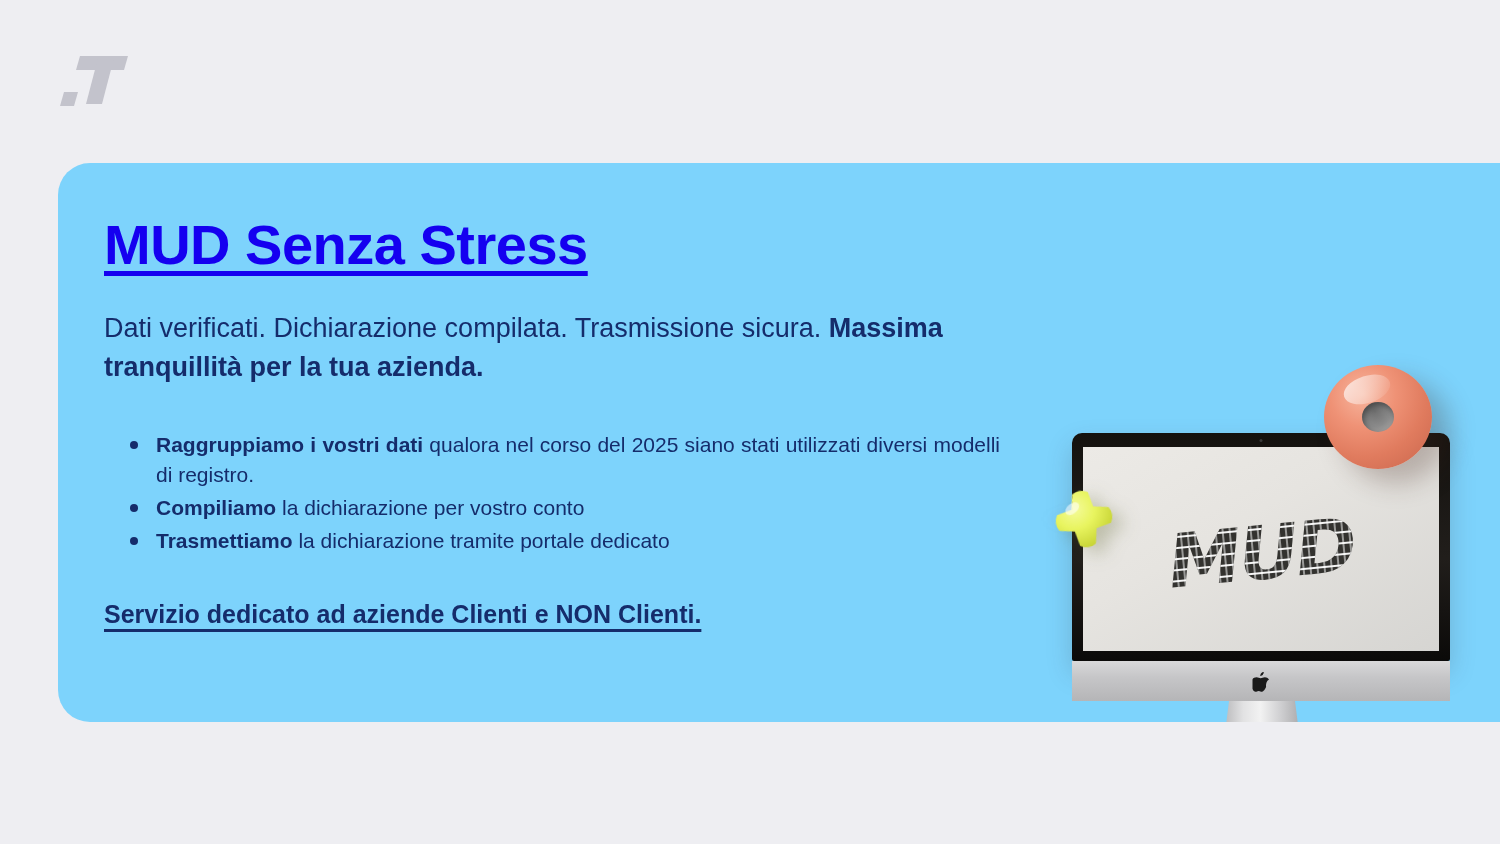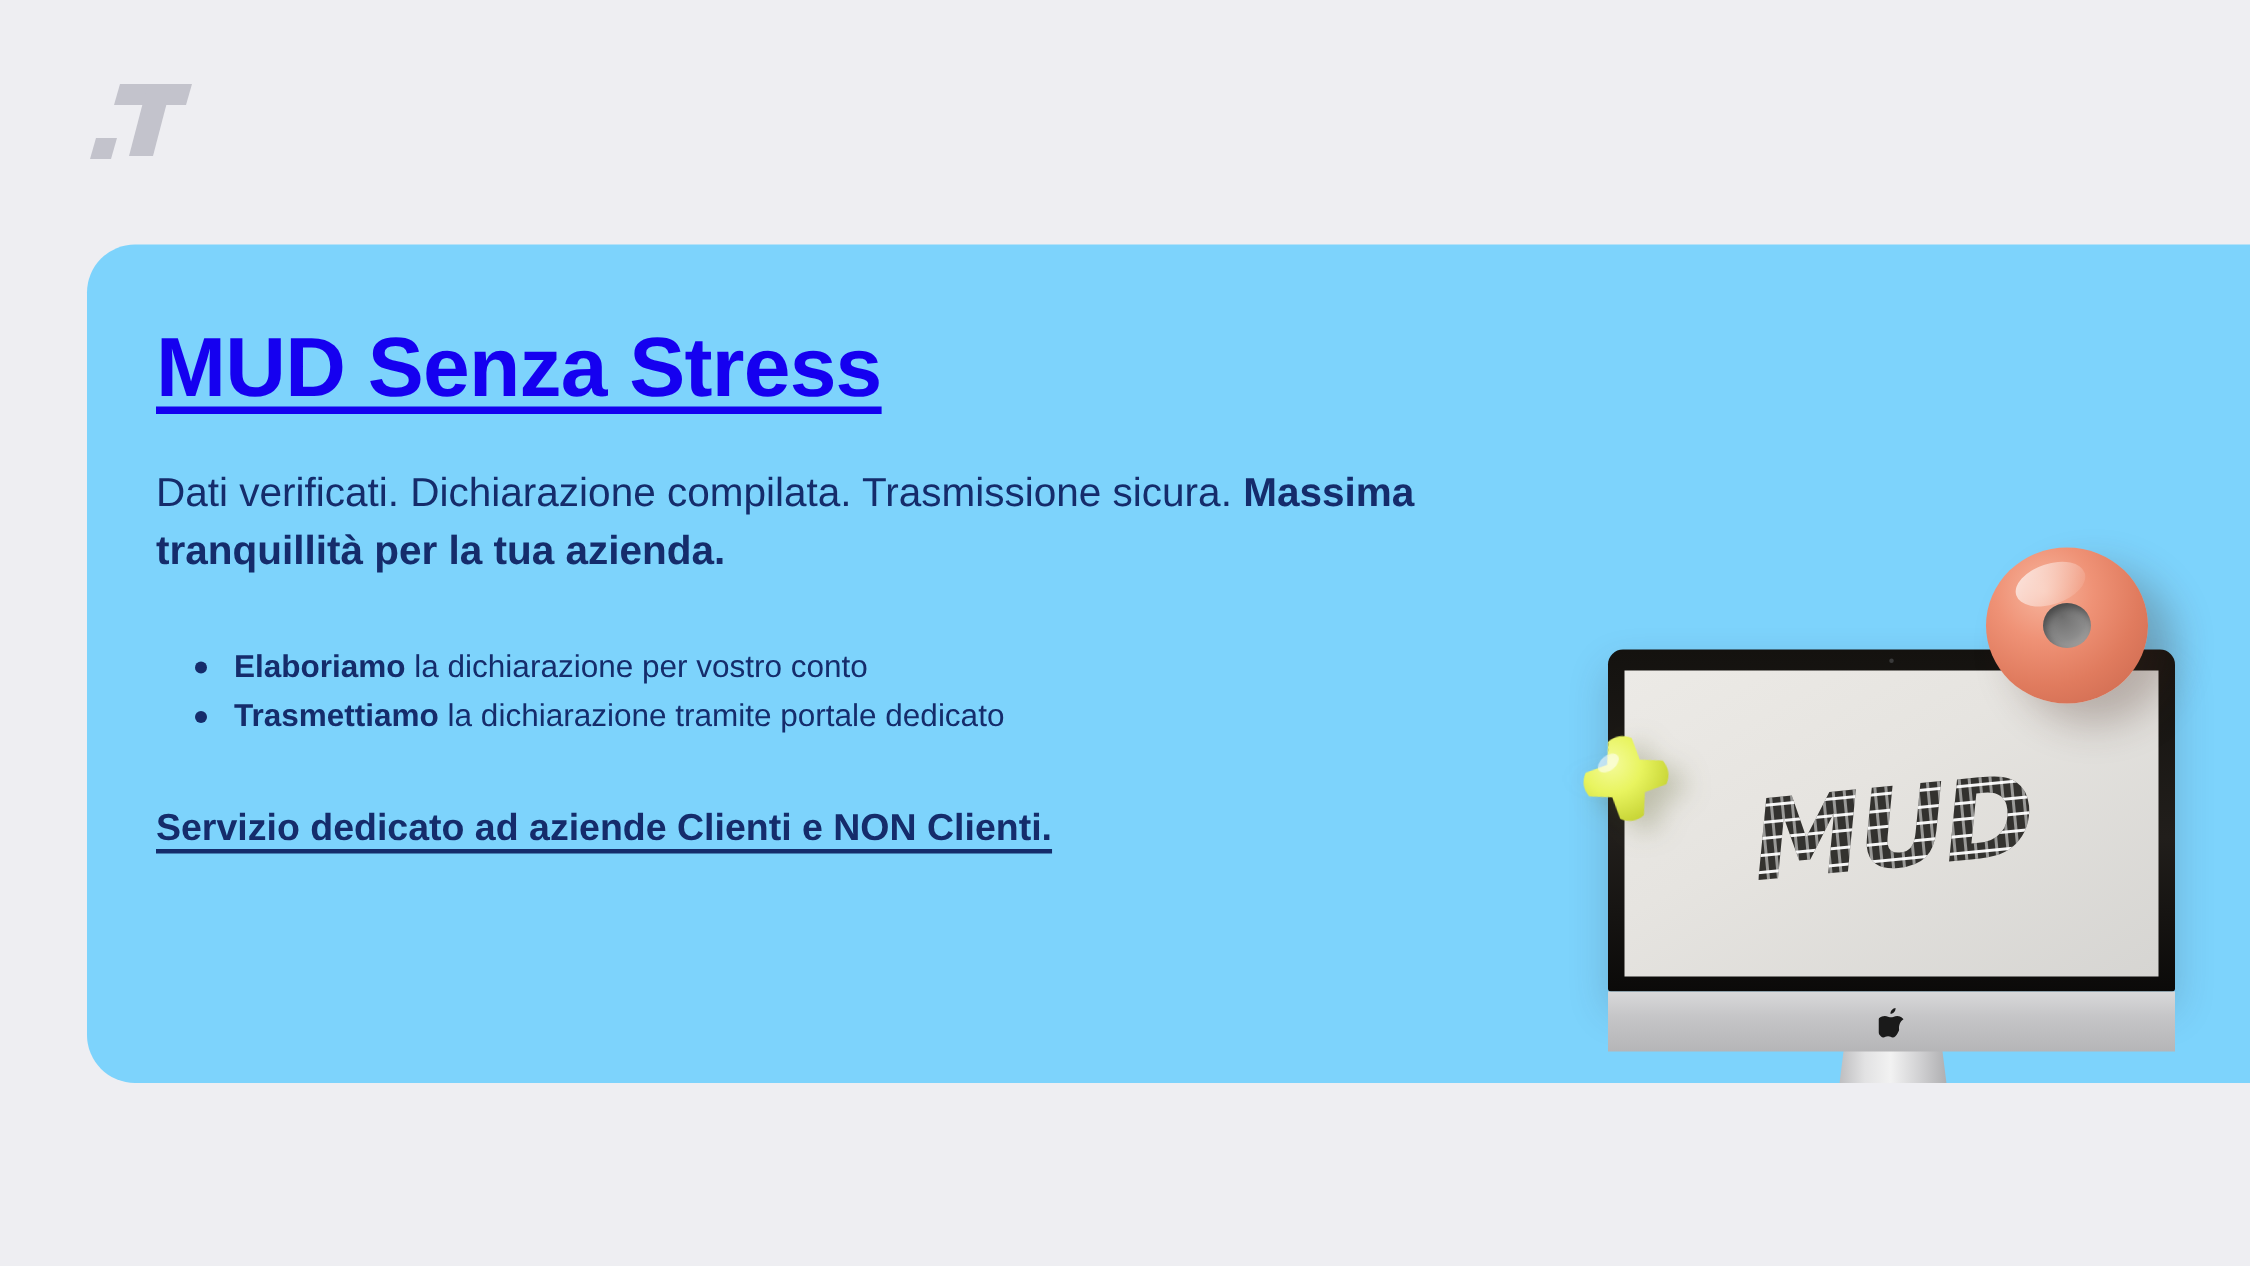--- a/index.html
+++ b/index.html
@@ -302,21 +302,22 @@
 
 <div class="card">
 
   <div class="copy">
 
     <h1 class="headline">MUD Senza Stress</h1>
 
     <p class="subhead"><span>Dati verificati. Dichiarazione compilata. Trasmissione sicura. </span><b>Massima tranquillità per la tua azienda.</b></p>
 
     <ul class="bullets">
-      <li><b>Elaboriamo</b><span></span><b></b><span> la dichiarazione per vostro conto</span></li>
+      <li><b>Raggruppiamo i vostri dati</b><span></span><b></b><span> qualora nel corso del 2025 siano stati utilizzati diversi modelli di registro.</span></li>
+      <li><b>Compiliamo</b><span></span><b></b><span> la dichiarazione per vostro conto</span></li>
       <li><b>Trasmettiamo</b><span></span><b></b><span> la dichiarazione tramite portale dedicato</span></li>
     </ul>
 
     <p class="footline">Servizio dedicato ad aziende Clienti e NON Clienti.</p>
   </div>
 
   <div class="illustration">
 
     <div class="floor-shadow"></div>
     <div class="reflection"></div>

